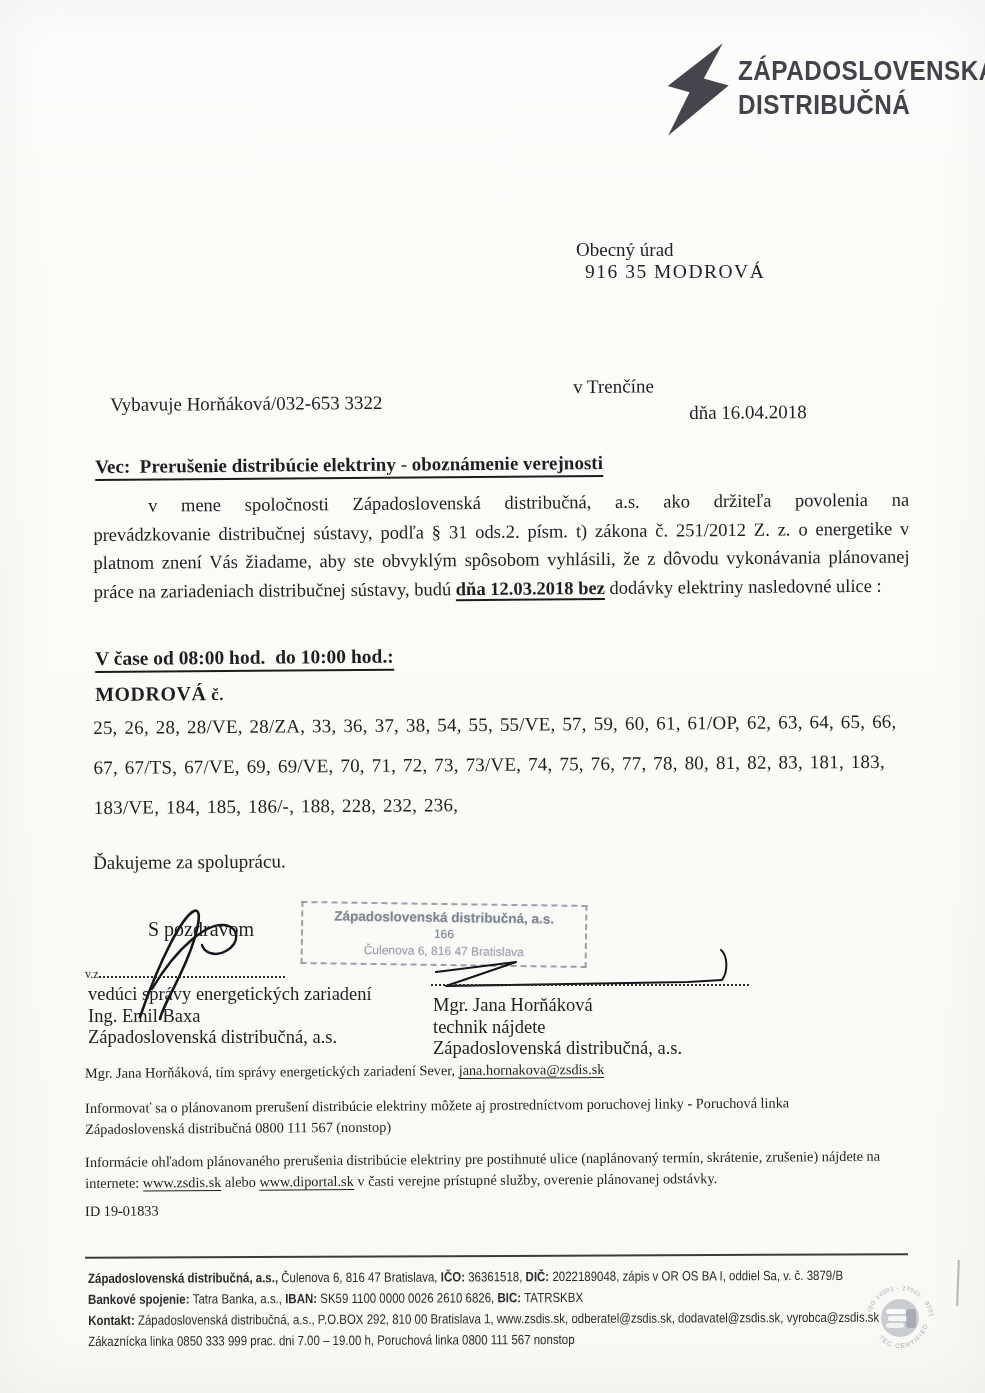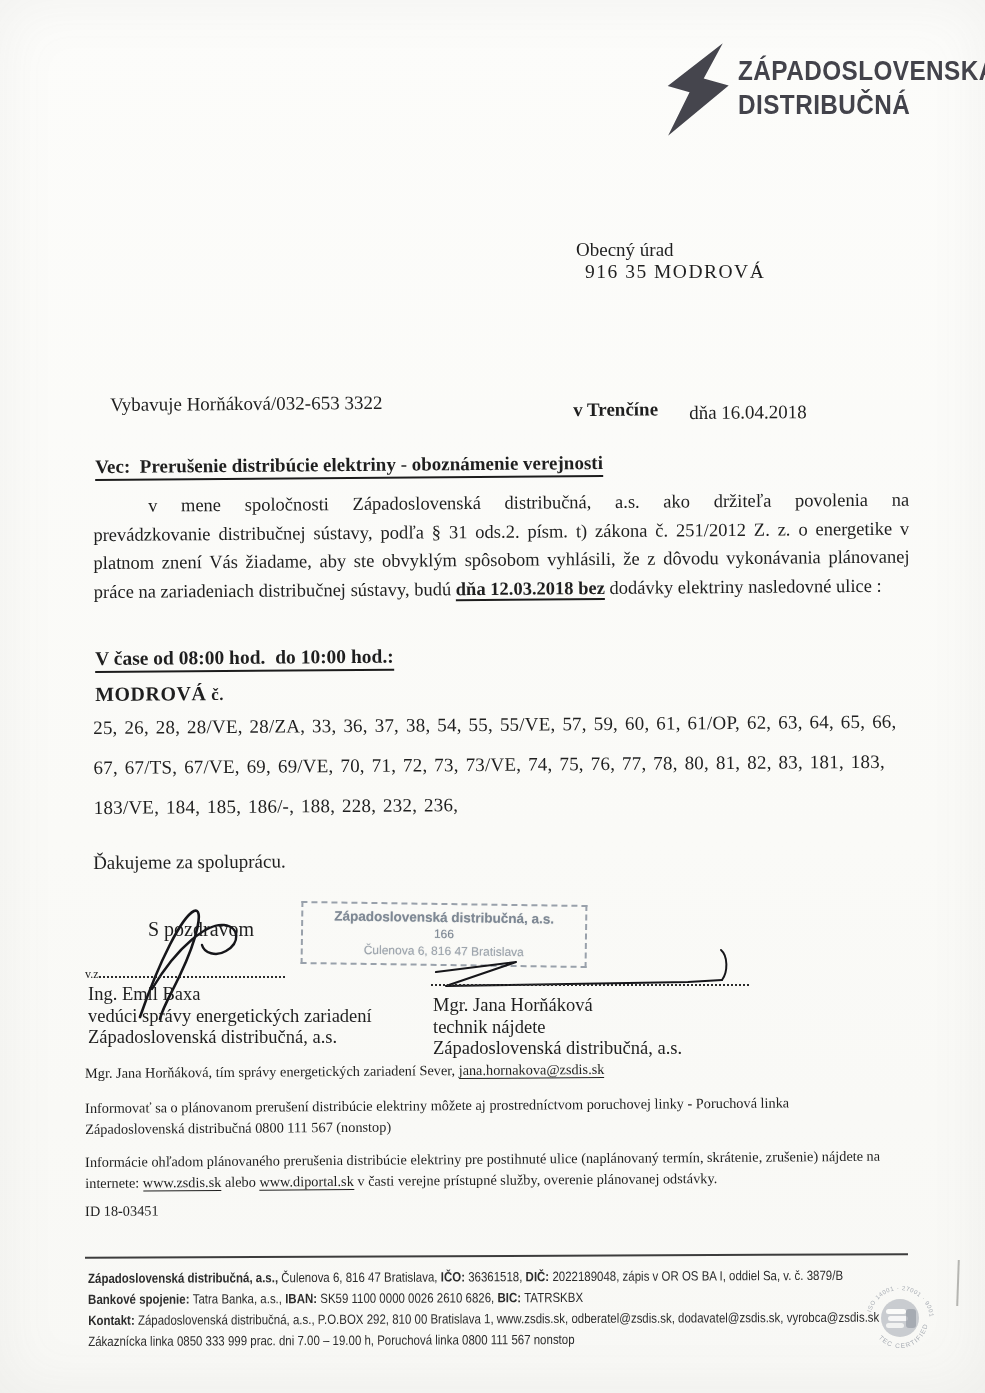--- a/index.html
+++ b/index.html
@@ -64,21 +64,21 @@
     <div class="abs logo-text" style="left:72px;top:18px;">
       <div>ZÁPADOSLOVENSKÁ</div>
       <div>DISTRIBUČNÁ</div>
     </div>
   </div>
 
   <div class="abs addr1" style="left:576px;top:215px;margin-top:24px;">Obecný úrad</div>
   <div class="abs addr2" style="left:576px;top:261px;margin-left:9px;">916 35 MODROVÁ</div>
 
   <div class="abs meta skew" style="left:110px;top:394px;">Vybavuje Horňáková/032-653 3322</div>
-  <div class="abs meta skew" style="left:573px;top:399px;font-weight:bold;">v Trenčíne</div>
+  <div class="abs meta skew" style="left:573px;top:376px;">v Trenčíne</div>
   <div class="abs meta skew" style="left:689px;top:402px;">dňa 16.04.2018</div>
 
   <div class="abs skew" style="left:95px;top:456px;">
     <span class="subject pre">Vec:  Prerušenie distribúcie elektriny - oboznámenie verejnosti</span>
   </div>
 
   <p class="abs bodytext skew" style="left:93px;top:492px;margin:0;"><span>v mene spoločnosti Západoslovenská distribučná, a.s. ako držiteľa povolenia na prevádzkovanie distribučnej sústavy, podľa § 31 ods.2. písm. t) zákona č. 251/2012 Z. z. o energetike v platnom znení Vás žiadame, aby ste obvyklým spôsobom vyhlásili, že z dôvodu vykonávania plánovanej práce na zariadeniach distribučnej sústavy, budú </span><span class="emph">dňa 12.03.2018 bez</span><span> dodávky elektriny nasledovné ulice :</span></p>
 
   <div class="abs skew" style="left:95px;top:648px;">
     <span class="timehead pre">V čase od 08:00 hod.  do 10:00 hod.:</span>
@@ -94,22 +94,22 @@
 
   <svg class="abs scribble" style="left:118px;top:893px;" width="170" height="132" viewBox="0 0 170 132">
     <path d="M22 124 C 42 66, 64 24, 76 18 C 86 14, 80 44, 62 82 C 52 103, 44 116, 42 126" stroke-width="2.6"></path>
     <path d="M34 96 C 60 52, 90 30, 106 32 C 122 34, 122 50, 108 58 C 98 64, 86 60, 84 52" stroke-width="2.4"></path>
   </svg>
 
   <div class="abs sigline" style="left:85px;top:962px;">
     <span>v.z</span><span class="leader" style="width:186px;"></span>
   </div>
   <div class="abs signer" style="left:88px;top:984px;">
+    <div>vedúci správy energetických zariadení</div>
     <div>Ing. Emil Baxa</div>
-    <div>vedúci správy energetických zariadení</div>
     <div>Západoslovenská distribučná, a.s.</div>
   </div>
 
   <div class="abs stamp" style="left:301px;top:903px;">
     <div class="s1">Západoslovenská distribučná, a.s.</div>
     <div class="s2">166</div>
     <div class="s3">Čulenova 6, 816 47 Bratislava</div>
   </div>
 
   <svg class="abs scribble" style="left:420px;top:942px;" width="335" height="58" viewBox="0 0 335 58">
@@ -123,21 +123,21 @@
     <div>technik nájdete</div>
     <div>Západoslovenská distribučná, a.s.</div>
   </div>
 
   <div class="abs note skew" style="left:85px;top:1063px;"><span>Mgr. Jana Horňáková, tím správy energetických zariadení Sever, </span><span class="ulink">jana.hornakova@zsdis.sk</span></div>
 
   <div class="abs note skew" style="left:85px;top:1098px;width:800px;">Informovať sa o plánovanom prerušení distribúcie elektriny môžete aj prostredníctvom poruchovej linky - Poruchová linka Západoslovenská distribučná 0800 111 567 (nonstop)</div>
 
   <div class="abs note skew" style="left:85px;top:1152px;width:828px;"><span>Informácie ohľadom plánovaného prerušenia distribúcie elektriny pre postihnuté ulice (naplánovaný termín, skrátenie, zrušenie) nájdete na internete: </span><span class="ulink">www.zsdis.sk</span><span> alebo </span><span class="ulink">www.diportal.sk</span><span> v časti verejne prístupné služby, overenie plánovanej odstávky.</span></div>
 
-  <div class="abs note skew" style="left:85px;top:1201px;">ID 18-03451</div>
+  <div class="abs note skew" style="left:85px;top:1201px;">ID 19-01833</div>
 
   <div class="abs rule" style="left:85px;top:1255px;"></div>
 
   <div class="abs footer" style="left:88px;top:1268px;">
     <div><span class="b">Západoslovenská distribučná, a.s., </span><span>Čulenova 6, 816 47 Bratislava, </span><span class="b">IČO: </span><span>36361518, </span><span class="b">DIČ: </span><span>2022189048, zápis v OR OS BA I, oddiel Sa, v. č. 3879/B</span></div>
     <div><span class="b">Bankové spojenie: </span><span>Tatra Banka, a.s., </span><span class="b">IBAN: </span><span>SK59 1100 0000 0026 2610 6826, </span><span class="b">BIC: </span><span>TATRSKBX</span></div>
     <div><span class="b">Kontakt: </span><span>Západoslovenská distribučná, a.s., P.O.BOX 292, 810 00 Bratislava 1, www.zsdis.sk, odberatel@zsdis.sk, dodavatel@zsdis.sk, vyrobca@zsdis.sk</span></div>
     <div><span>Zákaznícka linka 0850 333 999 prac. dni 7.00 – 19.00 h, Poruchová linka 0800 111 567 nonstop</span></div>
   </div>
 

